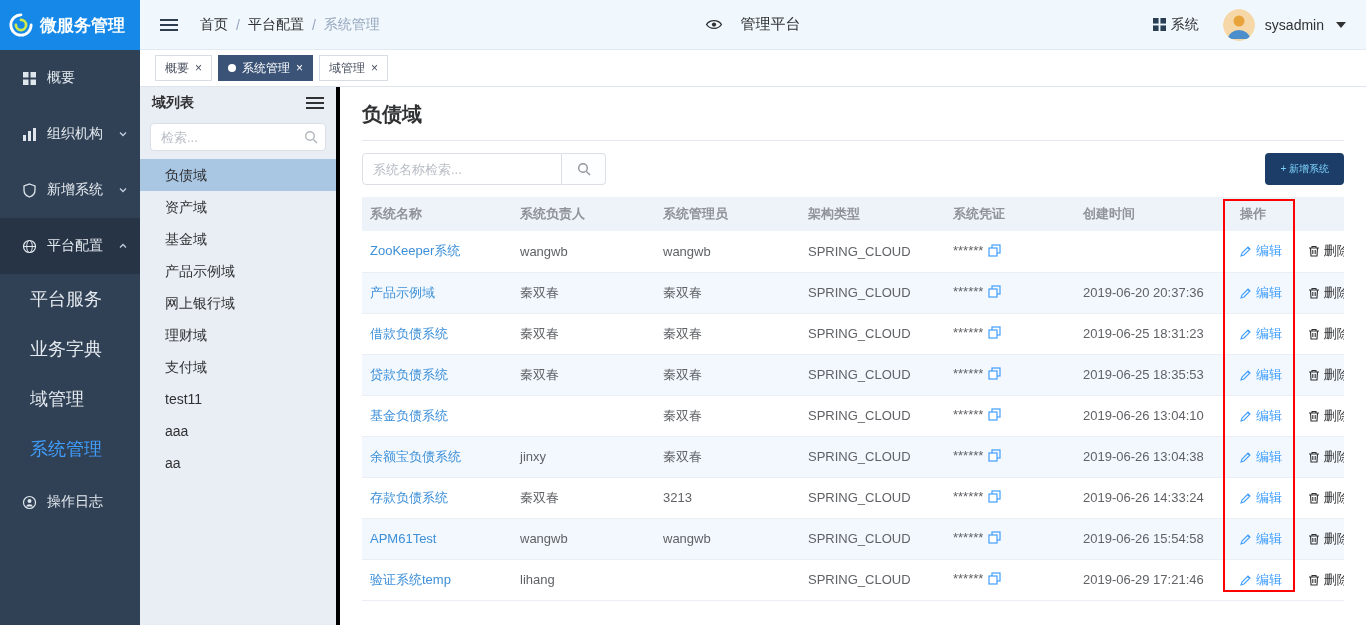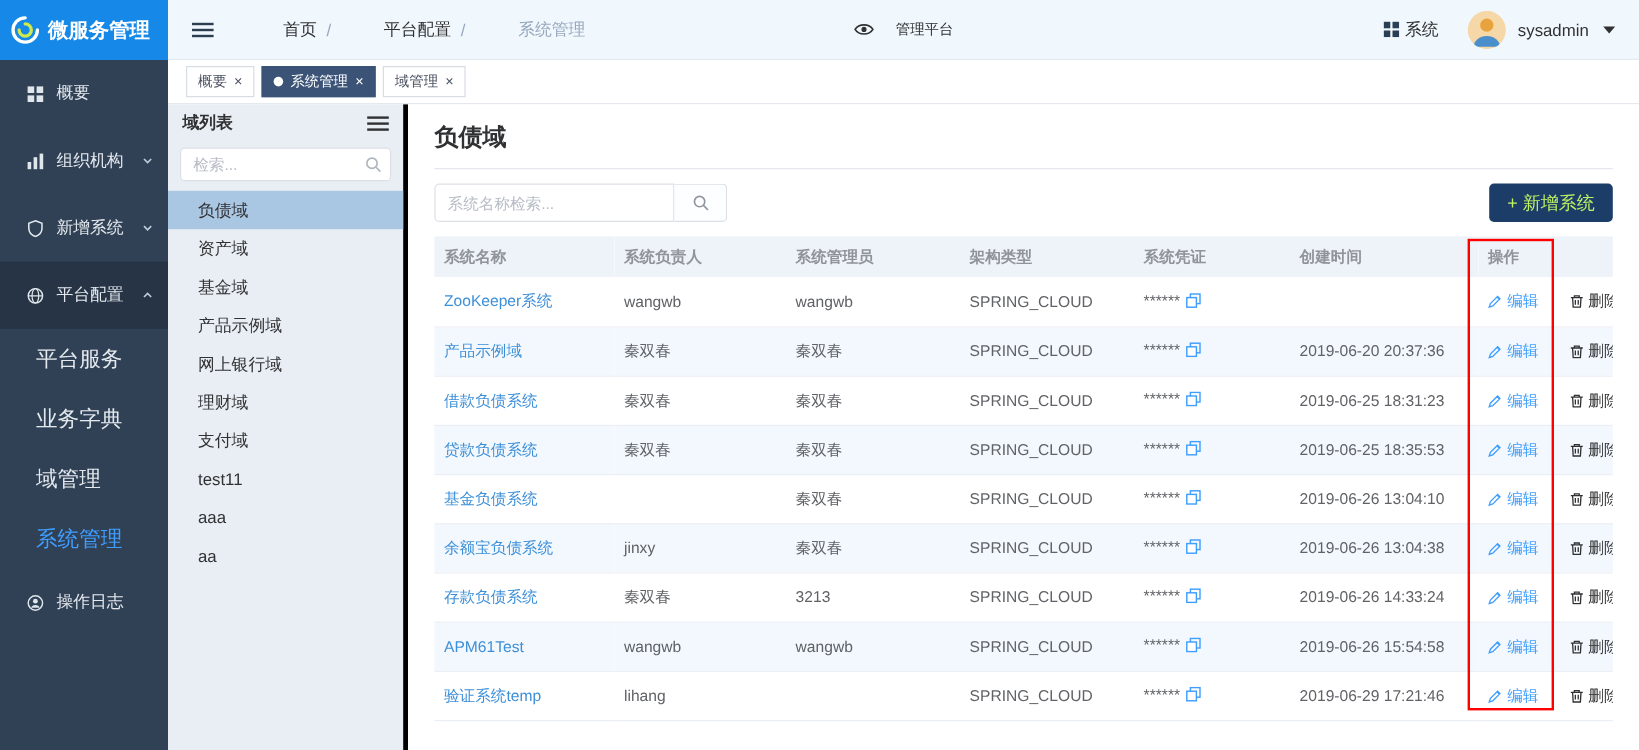--- a/index.html
+++ b/index.html
@@ -7,23 +7,23 @@
   body { font-family:"Liberation Sans","DejaVu Sans",sans-serif; background:#fff; position:relative; font-size:14px; color:#303133; }
 
   
   .topbar { height:50px; display:flex; }
   .logo { width:140px; background:#1588e8; color:#fff; display:flex; align-items:center; gap:7px; padding-left:9px; font-weight:bold; font-size:17px; flex-shrink:0; }
   .topbar-main { flex:1; background:#f0f7fd; border-bottom:1px solid #e2ebf4; display:flex; align-items:center; padding:0 20px; position:relative; }
   .burger { display:inline-flex; flex-direction:column; gap:3px; cursor:pointer; }
   .burger i { width:18px; height:2px; background:#2c3e50; }
   .breadcrumb { display:flex; align-items:center; gap:8px; margin-left:22px; font-size:14px; }
   .breadcrumb .sep { color:#97a8be; }
-  .breadcrumb .crumb { color:#303133; cursor:pointer;margin-left:36px; }
+  .breadcrumb .crumb { color:#303133; cursor:pointer; }
   .breadcrumb .crumb.current { color:#97a8be; }
-  .center-title { position:absolute; left:50%; transform:translateX(-50%); display:flex; align-items:center; gap:18px; font-size:12px; color:#303133; font-weight:500;text-align:right; }
+  .center-title { position:absolute; left:50%; transform:translateX(-50%); display:flex; align-items:center; gap:18px; font-size:15px; color:#303133; font-weight:500;text-align:right; }
   .topbar-right { margin-left:auto; display:flex; align-items:center; gap:10px; }
   .system-entry { display:flex; align-items:center; gap:5px; color:#303133; cursor:pointer; margin-right:14px; }
   .avatar { width:32px; height:32px; border-radius:50%; overflow:hidden; display:inline-block; cursor:pointer; flex-shrink:0; }
   .username { font-size:14px; color:#303133; cursor:pointer; }
   .caret-down { width:0; height:0; border-left:5px solid transparent; border-right:5px solid transparent; border-top:6px solid #303133; display:inline-block; margin-left:2px; cursor:pointer; }
 
   
   .layout { display:flex; height:595px; }
 
   
@@ -57,21 +57,21 @@
   .domain-item.active { background:#a9c6e3; }
 
   
   .main { flex:1; background:#fff; padding:14px 22px 0; min-width:0; }
   .main-title { font-size:20px; font-weight:bold; color:#303133; padding-bottom:12px; border-bottom:1px solid #e4e7ed; }
   .main-toolbar { display:flex; align-items:center; margin-top:12px; }
   .search-group { display:flex; }
   .search-group input { width:200px; height:32px; border:1px solid #dcdfe6; border-radius:4px 0 0 4px; padding:0 10px; font-size:13px; color:#606266; outline:none; font-family:inherit; }
   .search-group input::placeholder { color:#b7bcc4; }
   .search-btn { width:44px; height:32px; border:1px solid #dcdfe6; border-left:none; border-radius:0 4px 4px 0; background:#fdfeff; display:flex; align-items:center; justify-content:center; cursor:pointer; }
-  .add-btn { margin-left:auto; background:#1c3d68; color:#bef264; border:none; height:32px; padding:0 15px; border-radius:4px; font-size:15px; cursor:pointer; font-family:inherit; }
+  .add-btn { margin-left:auto; background:#1c3d68; color:#7dd3fc; border:none; height:32px; padding:0 15px; border-radius:4px; font-size:10px; cursor:pointer; font-family:inherit; }
 
   table { width:100%; border-collapse:collapse; table-layout:fixed; margin-top:12px; font-size:13px; }
   thead th { background:#eef3f9; color:#909399; font-weight:bold; text-align:left; height:34px; padding:0 8px; white-space:nowrap; overflow:hidden; }
   tbody td { height:41px; padding:0 8px; border-bottom:1px solid #ebeef5; color:#606266; white-space:nowrap; overflow:hidden; }
   tbody tr:nth-child(even) { background:#f2f8fd; }
   .link { color:#3d8fd8; text-decoration:none; cursor:pointer; }
   .copy-icon { margin-left:5px; vertical-align:-2px; display:inline-block; cursor:pointer; }
   .op { cursor:pointer; display:inline-flex; align-items:center; gap:4px; text-decoration:none; }
   .op.edit { color:#409eff; margin-right:22px; }
   .op.del { color:#303133; }

